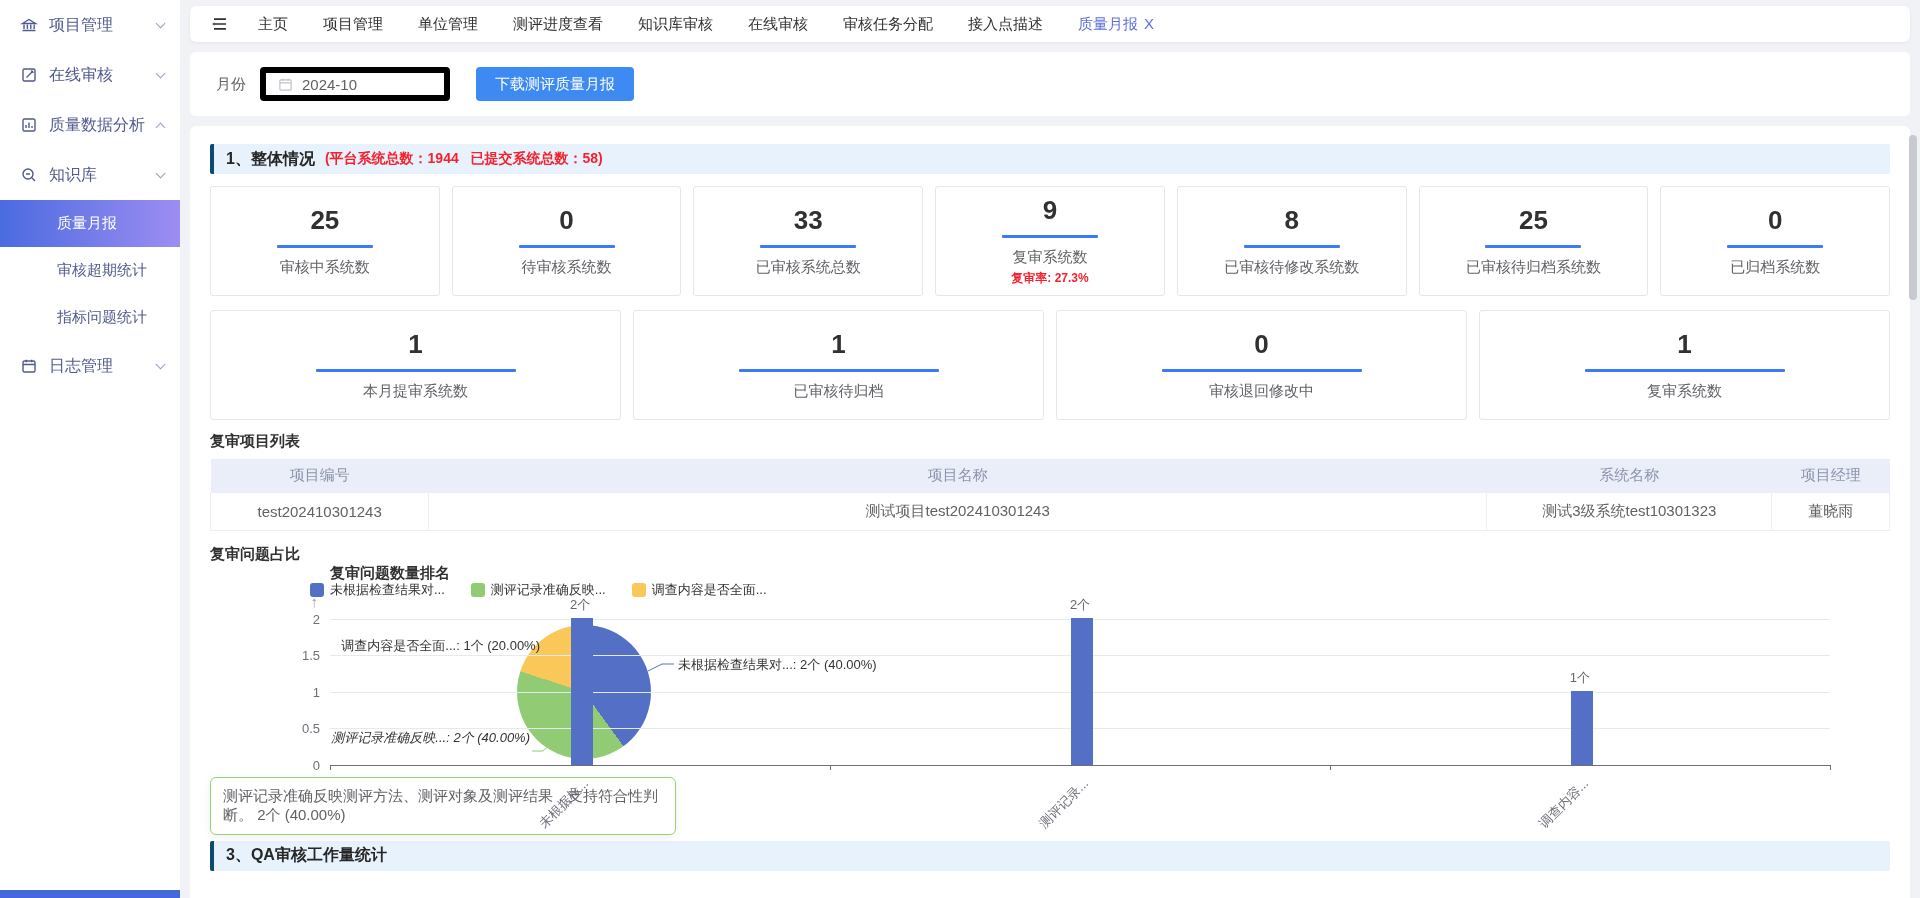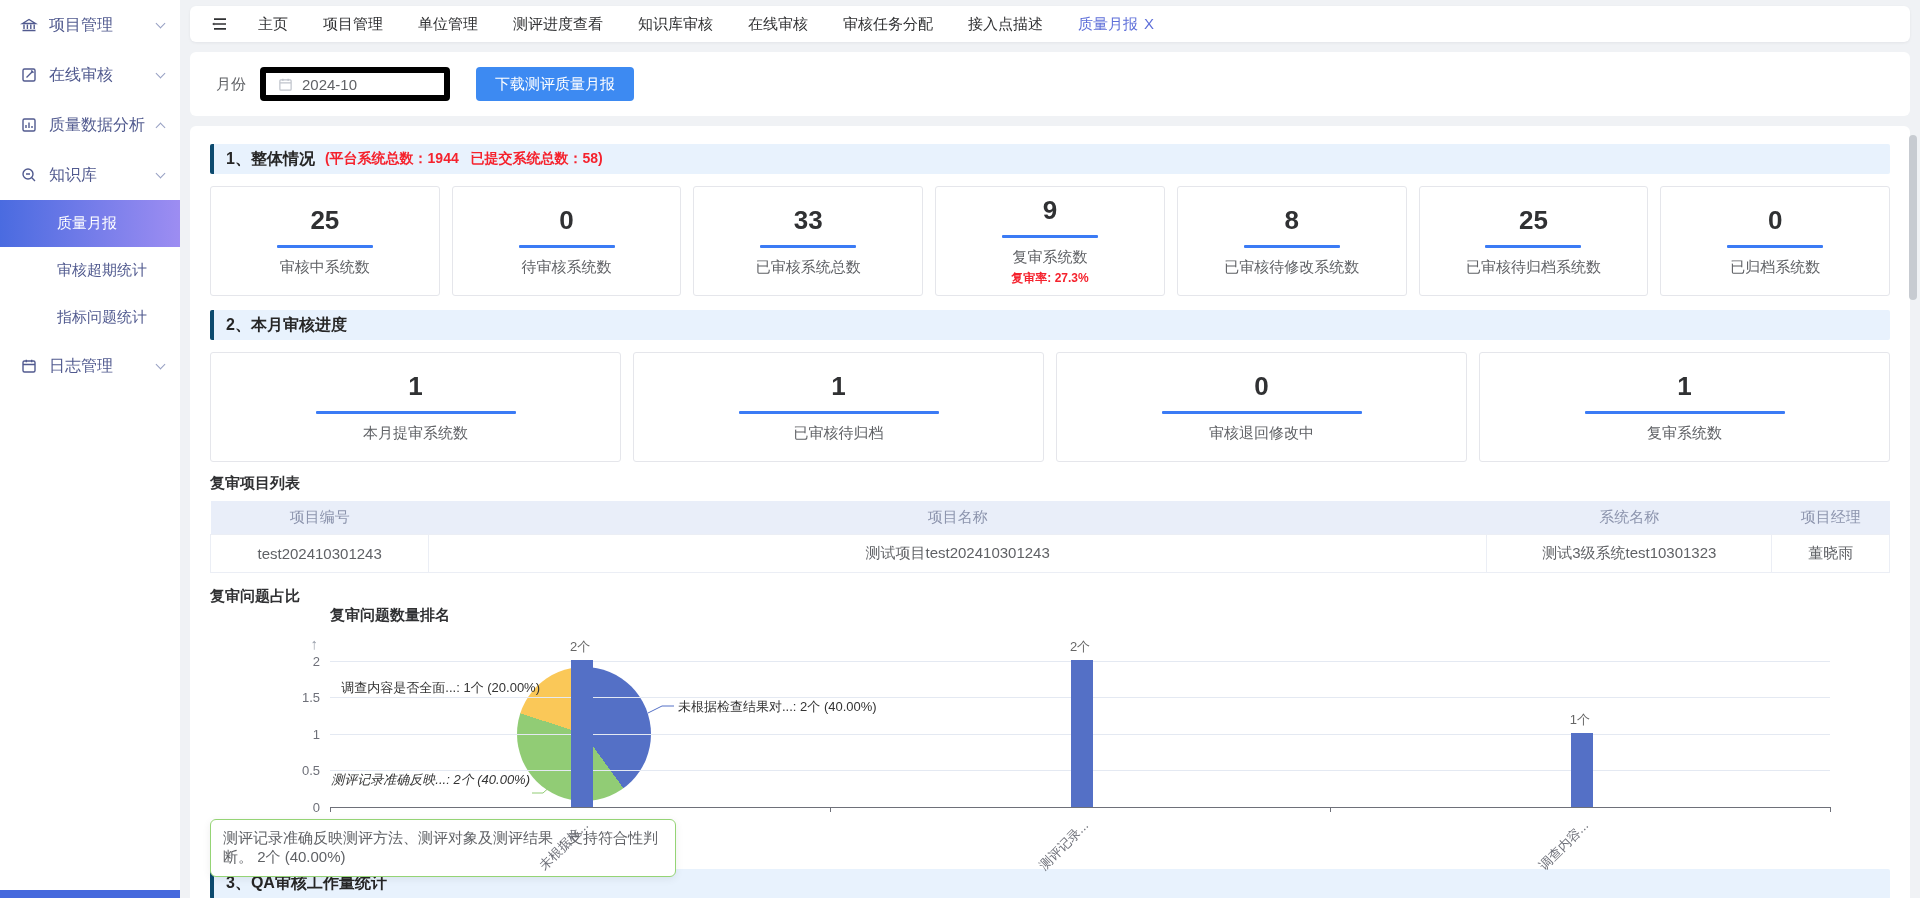--- a/index.html
+++ b/index.html
@@ -200,23 +200,20 @@
         <div class="stat-underline"></div>
         <div class="stat-label">已审核待归档系统数</div>
       </div>
       <div class="stat-card">
         <div class="stat-value">0</div>
         <div class="stat-underline"></div>
         <div class="stat-label">已归档系统数</div>
       </div>
     </div>
 
-    <div class="sec-header">
-      <span class="sec-title">2、本月审核进度</span>
-    </div>
     <div class="grid4">
       <div class="stat-card">
         <div class="stat-value">1</div>
         <div class="stat-underline"></div>
         <div class="stat-label">本月提审系统数</div>
       </div>
       <div class="stat-card">
         <div class="stat-value">1</div>
         <div class="stat-underline"></div>
         <div class="stat-label">已审核待归档</div>
@@ -256,20 +253,34 @@
           <td>测试3级系统test10301323</td>
           <td>董晓雨</td>
         </tr>
       </tbody>
     </table>
 
     <div class="charts">
 
       <div class="chart-pie">
         <div class="chart-title">复审问题占比</div>
+        <div class="legend">
+          <span class="legend-item">
+              <span class="legend-swatch" style="background: rgb(84, 112, 198);"></span>
+              <span>未根据检查结果对...</span>
+            </span>
+          <span class="legend-item">
+              <span class="legend-swatch" style="background: rgb(145, 204, 117);"></span>
+              <span>测评记录准确反映...</span>
+            </span>
+          <span class="legend-item">
+              <span class="legend-swatch" style="background: rgb(250, 200, 88);"></span>
+              <span>调查内容是否全面...</span>
+            </span>
+        </div>
         <div class="pie-graphic" style="background: conic-gradient(rgb(84, 112, 198) 0deg, rgb(84, 112, 198) 144deg, rgb(145, 204, 117) 144deg, rgb(145, 204, 117) 288deg, rgb(250, 200, 88) 288deg, rgb(250, 200, 88) 360deg);"></div>
         <svg class="pie-lines" width="780" height="272" viewBox="0 0 780 272" fill="none" stroke-width="1">
           <polyline points="352,90 342,100 330,100" stroke="#fac858"></polyline>
           <polyline points="438,126 452,119 464,119" stroke="#5470c6"></polyline>
           <polyline points="343,197 333,206 322,206" stroke="#91cc75"></polyline>
         </svg>
         <div class="pie-label" style="right:450px; top:92px;">调查内容是否全面...: 1个 (20.00%)</div>
         <div class="pie-label" style="left:468px; top:111px;">未根据检查结果对...: 2个 (40.00%)</div>
         <div class="pie-label" style="right:460px; top:184px;font-style:italic;">测评记录准确反映...: 2个 (40.00%)</div>
         <div class="pie-tooltip">测评记录准确反映测评方法、测评对象及测评结果，支持符合性判断。 2个 (40.00%)</div>
@@ -307,20 +318,20 @@
           <div class="x-tick" style="left:66.67%;"></div>
           <div class="x-tick" style="left:100%;"></div>
 
           <div class="x-label" style="right:83.33%;">未根据检...</div>
           <div class="x-label" style="right:50%;">测评记录...</div>
           <div class="x-label" style="right:16.67%;">调查内容...</div>
         </div>
       </div>
     </div>
 
-    <div class="sec-header" style="margin-top:10px;">
+    <div class="sec-header" style="margin-top:24px;">
       <span class="sec-title">3、QA审核工作量统计</span>
     </div>
 
   </div>
 </div>
 
 <div class="scroll-thumb"></div>
 
 </body></html>

